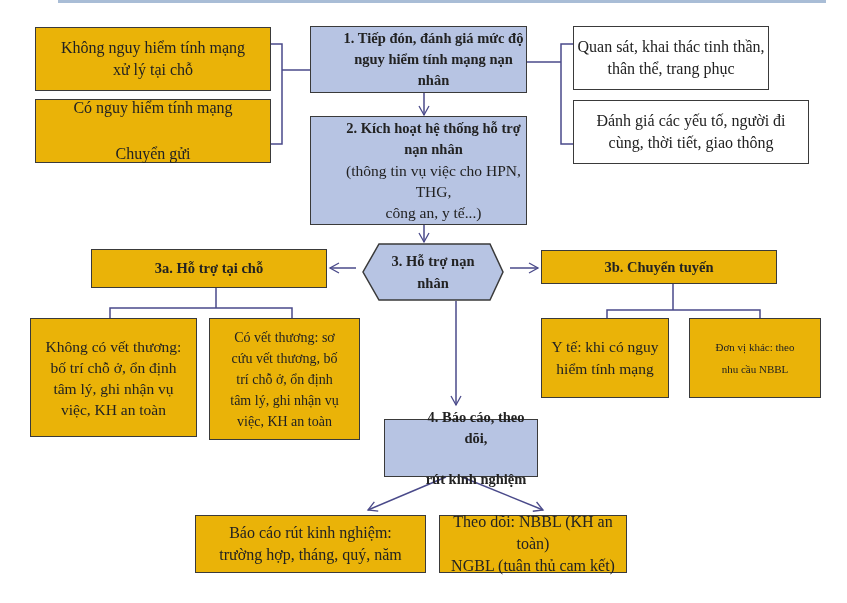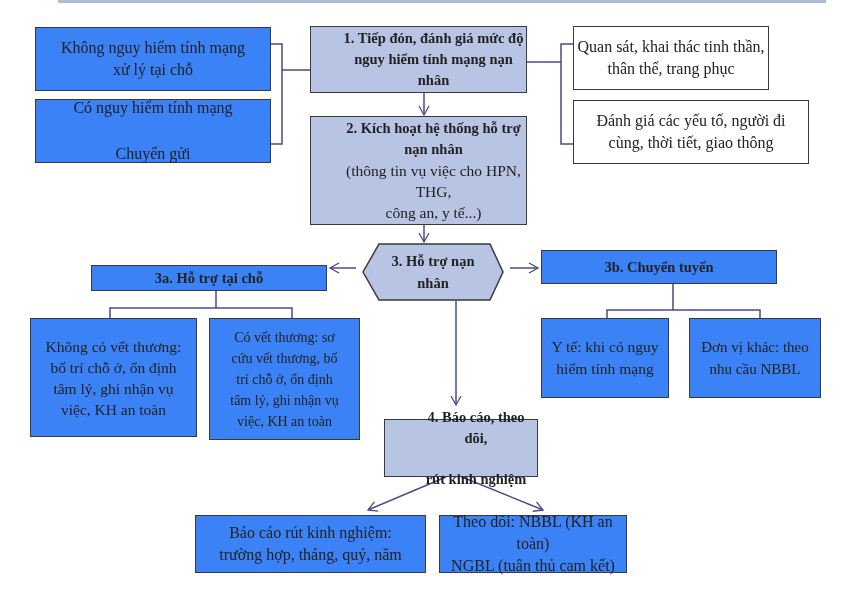--- a/index.html
+++ b/index.html
@@ -2,21 +2,21 @@
 <html><head>
 <meta charset="utf-8">
 <style>
   html, body { margin:0; padding:0; background:#ffffff; }
   body { width:847px; height:603px; position:relative; overflow:hidden;
          font-family:"Liberation Serif","DejaVu Serif",serif; color:#222; }
   .topbar { position:absolute; left:58px; top:0; width:768px; height:3px; background:#a9bdd6; }
   .box { position:absolute; box-sizing:border-box; border:1.5px solid #3a3a3a;
          display:flex; flex-direction:column; align-items:center; justify-content:center;
          text-align:center; font-size:16px; line-height:22px; }
-  .cyan { background:#3b82f6; }
+  .cyan { background:#eab308; }
   .white { background:#ffffff; }
   .blue { background:#b7c4e3;padding-left:30px; }
   .bold { font-weight:bold; font-size:14.5px; line-height:21px; }
   .sub { font-weight:normal; font-size:15.5px; line-height:21px; }
   svg.lines { position:absolute; left:0; top:0; }
   .hex { position:absolute; left:362px; top:243px; width:142px; height:58px; }
   .hex-text { position:absolute; left:362px; top:243px; width:142px; height:58px;
               display:flex; flex-direction:column; align-items:center; justify-content:center;
               font-weight:bold; font-size:14.5px; line-height:22px; text-align:center; }
 </style>
@@ -89,21 +89,21 @@
 </div>
 
 <svg class="hex" width="142" height="58" viewBox="0 0 142 58">
   <polygon points="17,1 128,1 141,29 128,57 17,57 1,29" fill="#b7c4e3" stroke="#3a3a3a" stroke-width="1.5"></polygon>
 </svg>
 <div class="hex-text">
   <div>3. Hỗ trợ nạn</div>
   <div>nhân</div>
 </div>
 
-<div class="box cyan bold" style="left:91px;top:249px;width:236px;height:26px;margin-top:16px;">
+<div class="box cyan bold" style="left:91px;top:249px;width:236px;height:39px;">
   <div>3a. Hỗ trợ tại chỗ</div>
 </div>
 <div class="box cyan" style="left:30px;top:318px;width:167px;height:119px;font-size:15.5px;line-height:21px;">
   <div>Không có vết thương:</div>
   <div>bố trí chỗ ở, ổn định</div>
   <div>tâm lý, ghi nhận vụ</div>
   <div>việc, KH an toàn</div>
 </div>
 <div class="box cyan" style="left:209px;top:318px;width:151px;height:122px;font-size:14px;line-height:21px;">
   <div>Có vết thương: sơ</div>
@@ -113,21 +113,21 @@
   <div>việc, KH an toàn</div>
 </div>
 
 <div class="box cyan bold" style="left:541px;top:250px;width:236px;height:34px;">
   <div>3b. Chuyển tuyến</div>
 </div>
 <div class="box cyan" style="left:541px;top:318px;width:128px;height:80px;font-size:15.5px;line-height:22px;">
   <div>Y tế: khi có nguy</div>
   <div>hiểm tính mạng</div>
 </div>
-<div class="box cyan" style="left:689px;top:318px;width:132px;height:80px;font-size:15px;line-height:22px;">
+<div class="box cyan" style="left:689px;top:318px;width:132px;height:80px;font-size:11px;line-height:22px;">
   <div>Đơn vị khác: theo</div>
   <div>nhu cầu NBBL</div>
 </div>
 
 <div class="box blue bold" style="left:384px;top:419px;width:154px;height:58px;gap:20px;">
   <div>4. Báo cáo, theo dõi,</div>
   <div>rút kinh nghiệm</div>
 </div>
 
 <div class="box cyan" style="left:195px;top:515px;width:231px;height:58px;">

